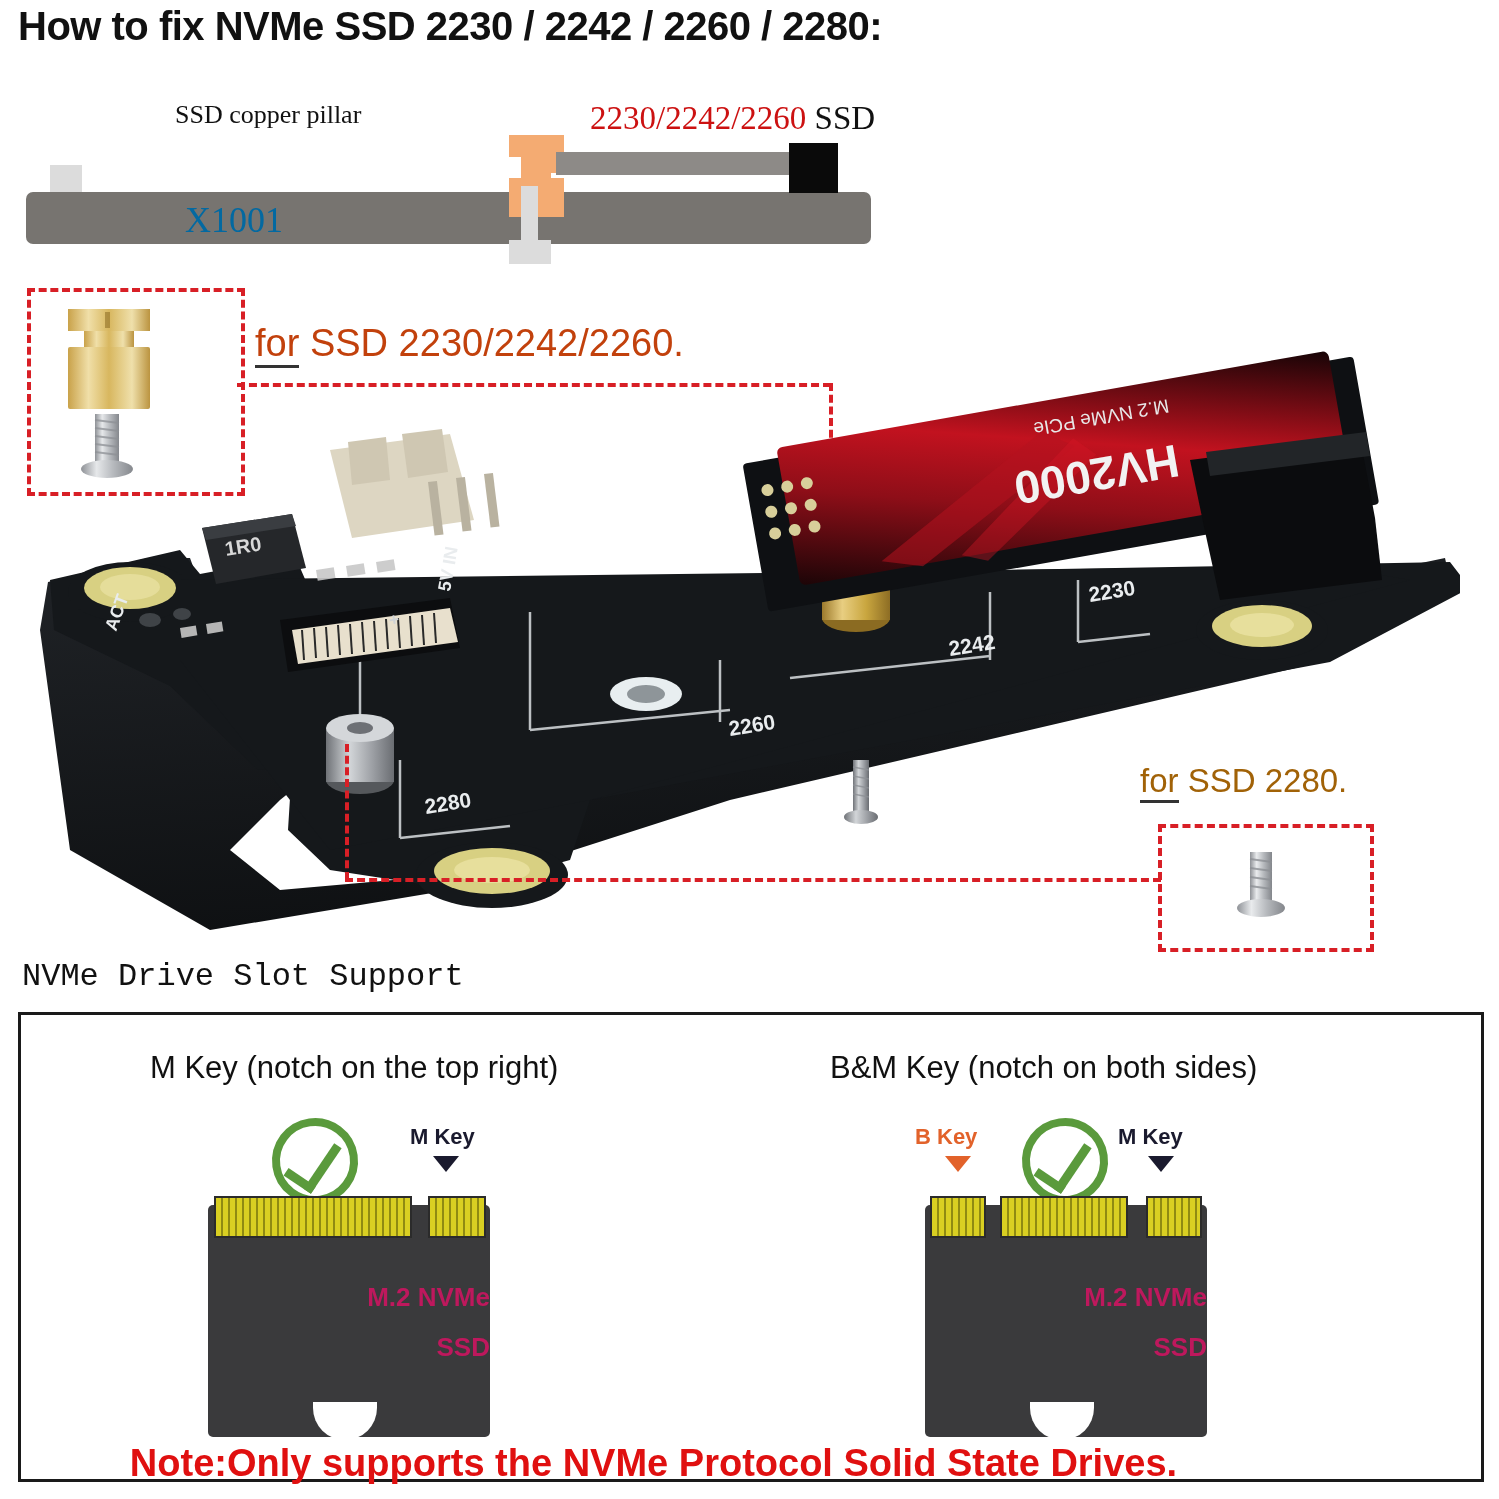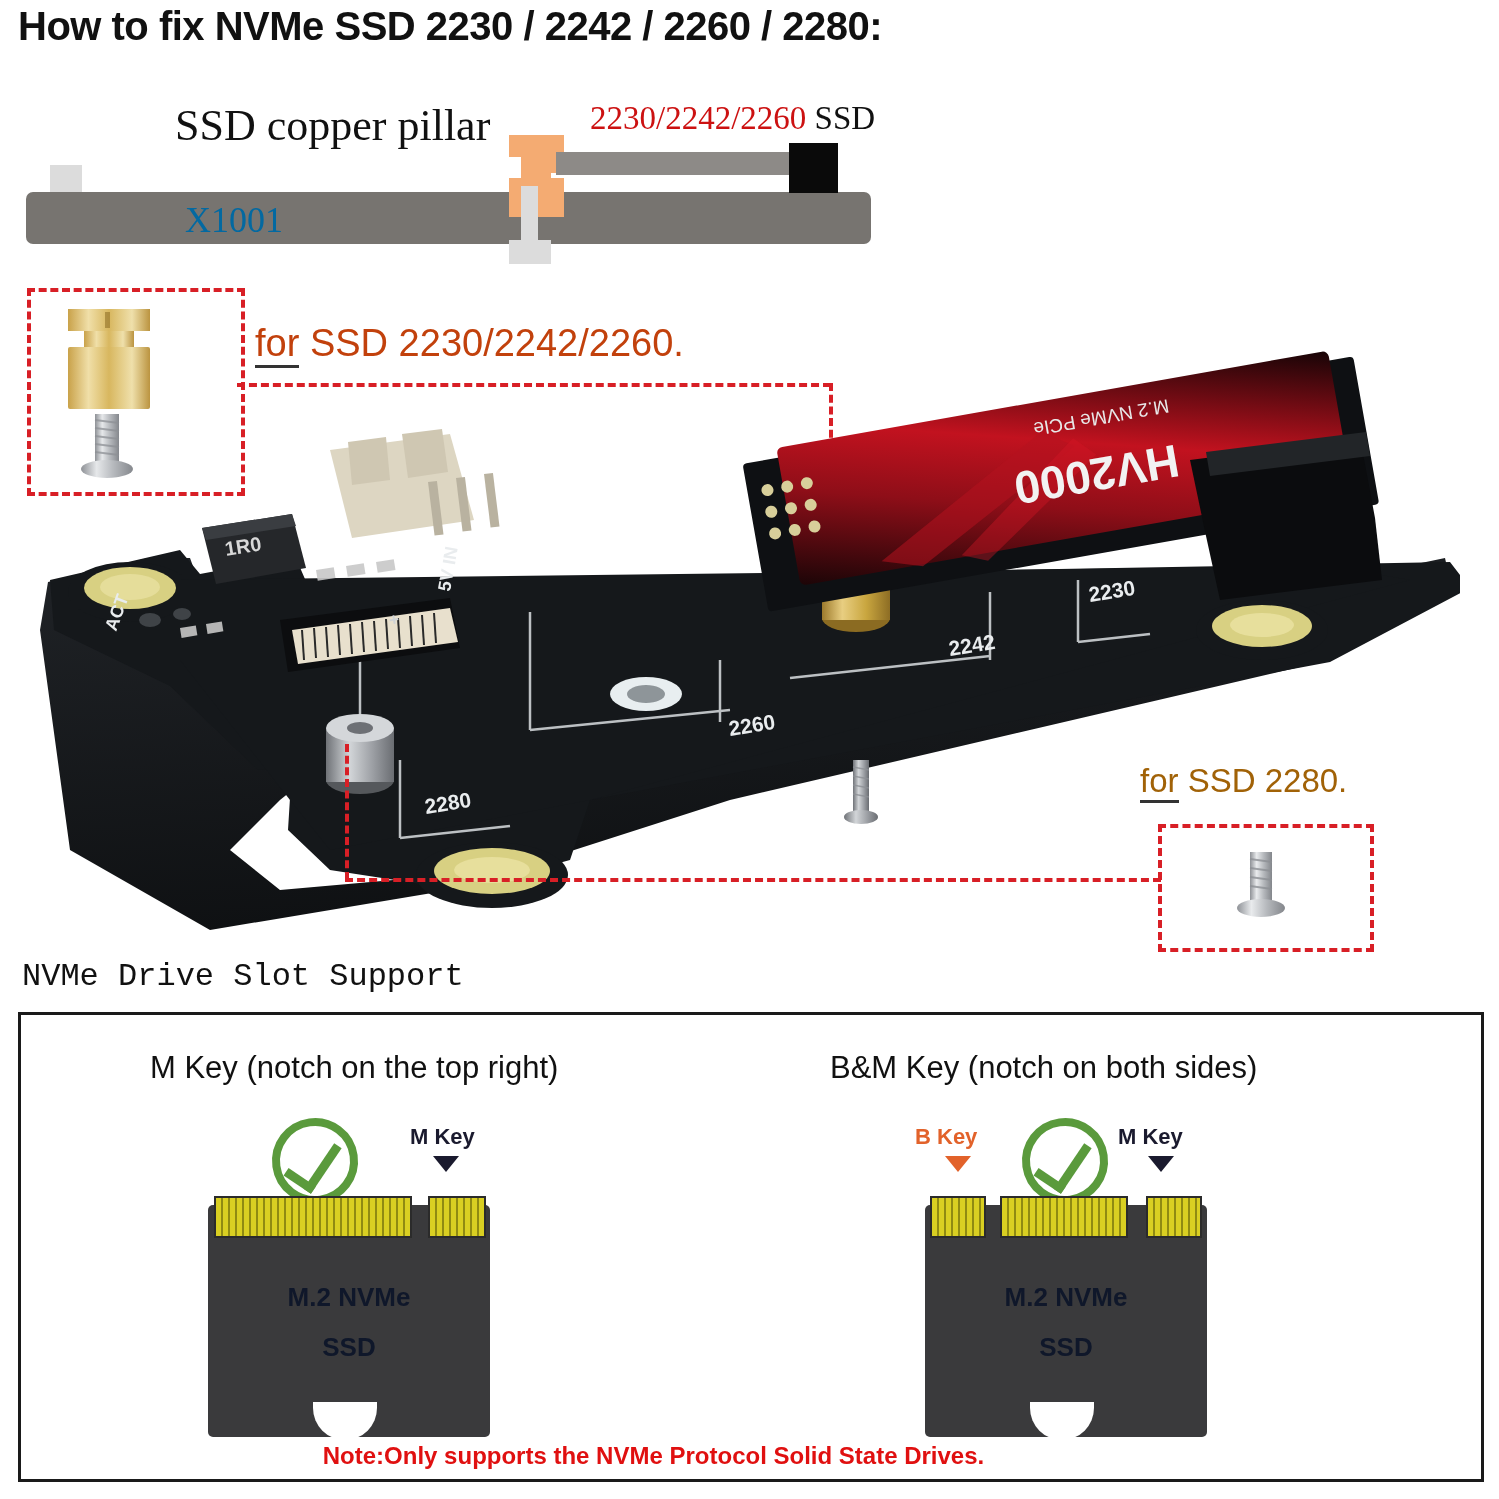--- a/index.html
+++ b/index.html
@@ -7,21 +7,21 @@
        font-family:"Liberation Sans", sans-serif; color:#111;}
 
   .abs{position:absolute;}
 
   
   #title{left:18px;top:4px;font-size:40px;font-weight:700;letter-spacing:-0.5px;
          color:#111;white-space:nowrap;}
 
   
   #sch-label-pillar{left:175px;top:100px;font-family:"Liberation Serif",serif;
-        font-size:44px;color:#111;white-space:nowrap;}
+        font-size:26px;color:#111;white-space:nowrap;}
   #sch-label-ssd{left:590px;top:100px;font-family:"Liberation Serif",serif;
         font-size:33px;white-space:nowrap;}
   #sch-label-ssd .red{color:#cc1111;}
   #sch-label-ssd .blk{color:#111;}
 
   #bar-main{left:26px;top:192px;width:845px;height:52px;background:#777470;
             border-radius:7px;}
   #bar-main-text{left:185px;top:199px;font-family:"Liberation Serif",serif;
             font-size:36px;color:#0369a1;}
   #nub-left{left:50px;top:165px;width:32px;height:32px;background:#dcdcdc;}
@@ -61,30 +61,30 @@
          background:#fff;box-sizing:border-box;}
 
   .col-head{position:absolute;font-size:31px;color:#111;white-space:nowrap;}
   #ch-left{left:150px;top:1050px;}
   #ch-right{left:830px;top:1050px;}
 
   .keytag{position:absolute;font-size:22px;font-weight:700;white-space:nowrap;}
   .tri{position:absolute;width:0;height:0;border-left:13px solid transparent;
        border-right:13px solid transparent;}
 
-  #note{left:0;top:1442px;width:1307px;text-align:center;font-size:24px;
+  #note{left:0;top:1442px;width:1307px;text-align:center;font-size:38px;
         font-weight:700;color:#e01010;}
 
   
   .mod-body{position:absolute;background:#3a3a3c;border-radius:5px;}
   .pads{position:absolute;background:
         repeating-linear-gradient(90deg,#d9cf22 0 5px,#8f8a12 5px 7px);
         border:2px solid #2b2b2b;box-sizing:border-box;}
   .notch-b{position:absolute;background:#fff;border-radius:0 0 40px 40px;}
-  .mod-label{position:absolute;width:100%;text-align:center;color:#0f172a;
+  .mod-label{position:absolute;width:100%;text-align:right;color:#be185d;
         font-size:26px;font-weight:700;}
   .check{position:absolute;width:86px;height:86px;border:8px solid #5a9a3c;
         border-radius:50%;box-sizing:border-box;transform:rotate(-8deg);}
   .check::after{content:"";position:absolute;left:16px;top:8px;width:24px;height:46px;
         border-right:9px solid #5a9a3c;border-bottom:9px solid #5a9a3c;
         transform:rotate(42deg);}
 </style>
 </head>
 <body>
 

